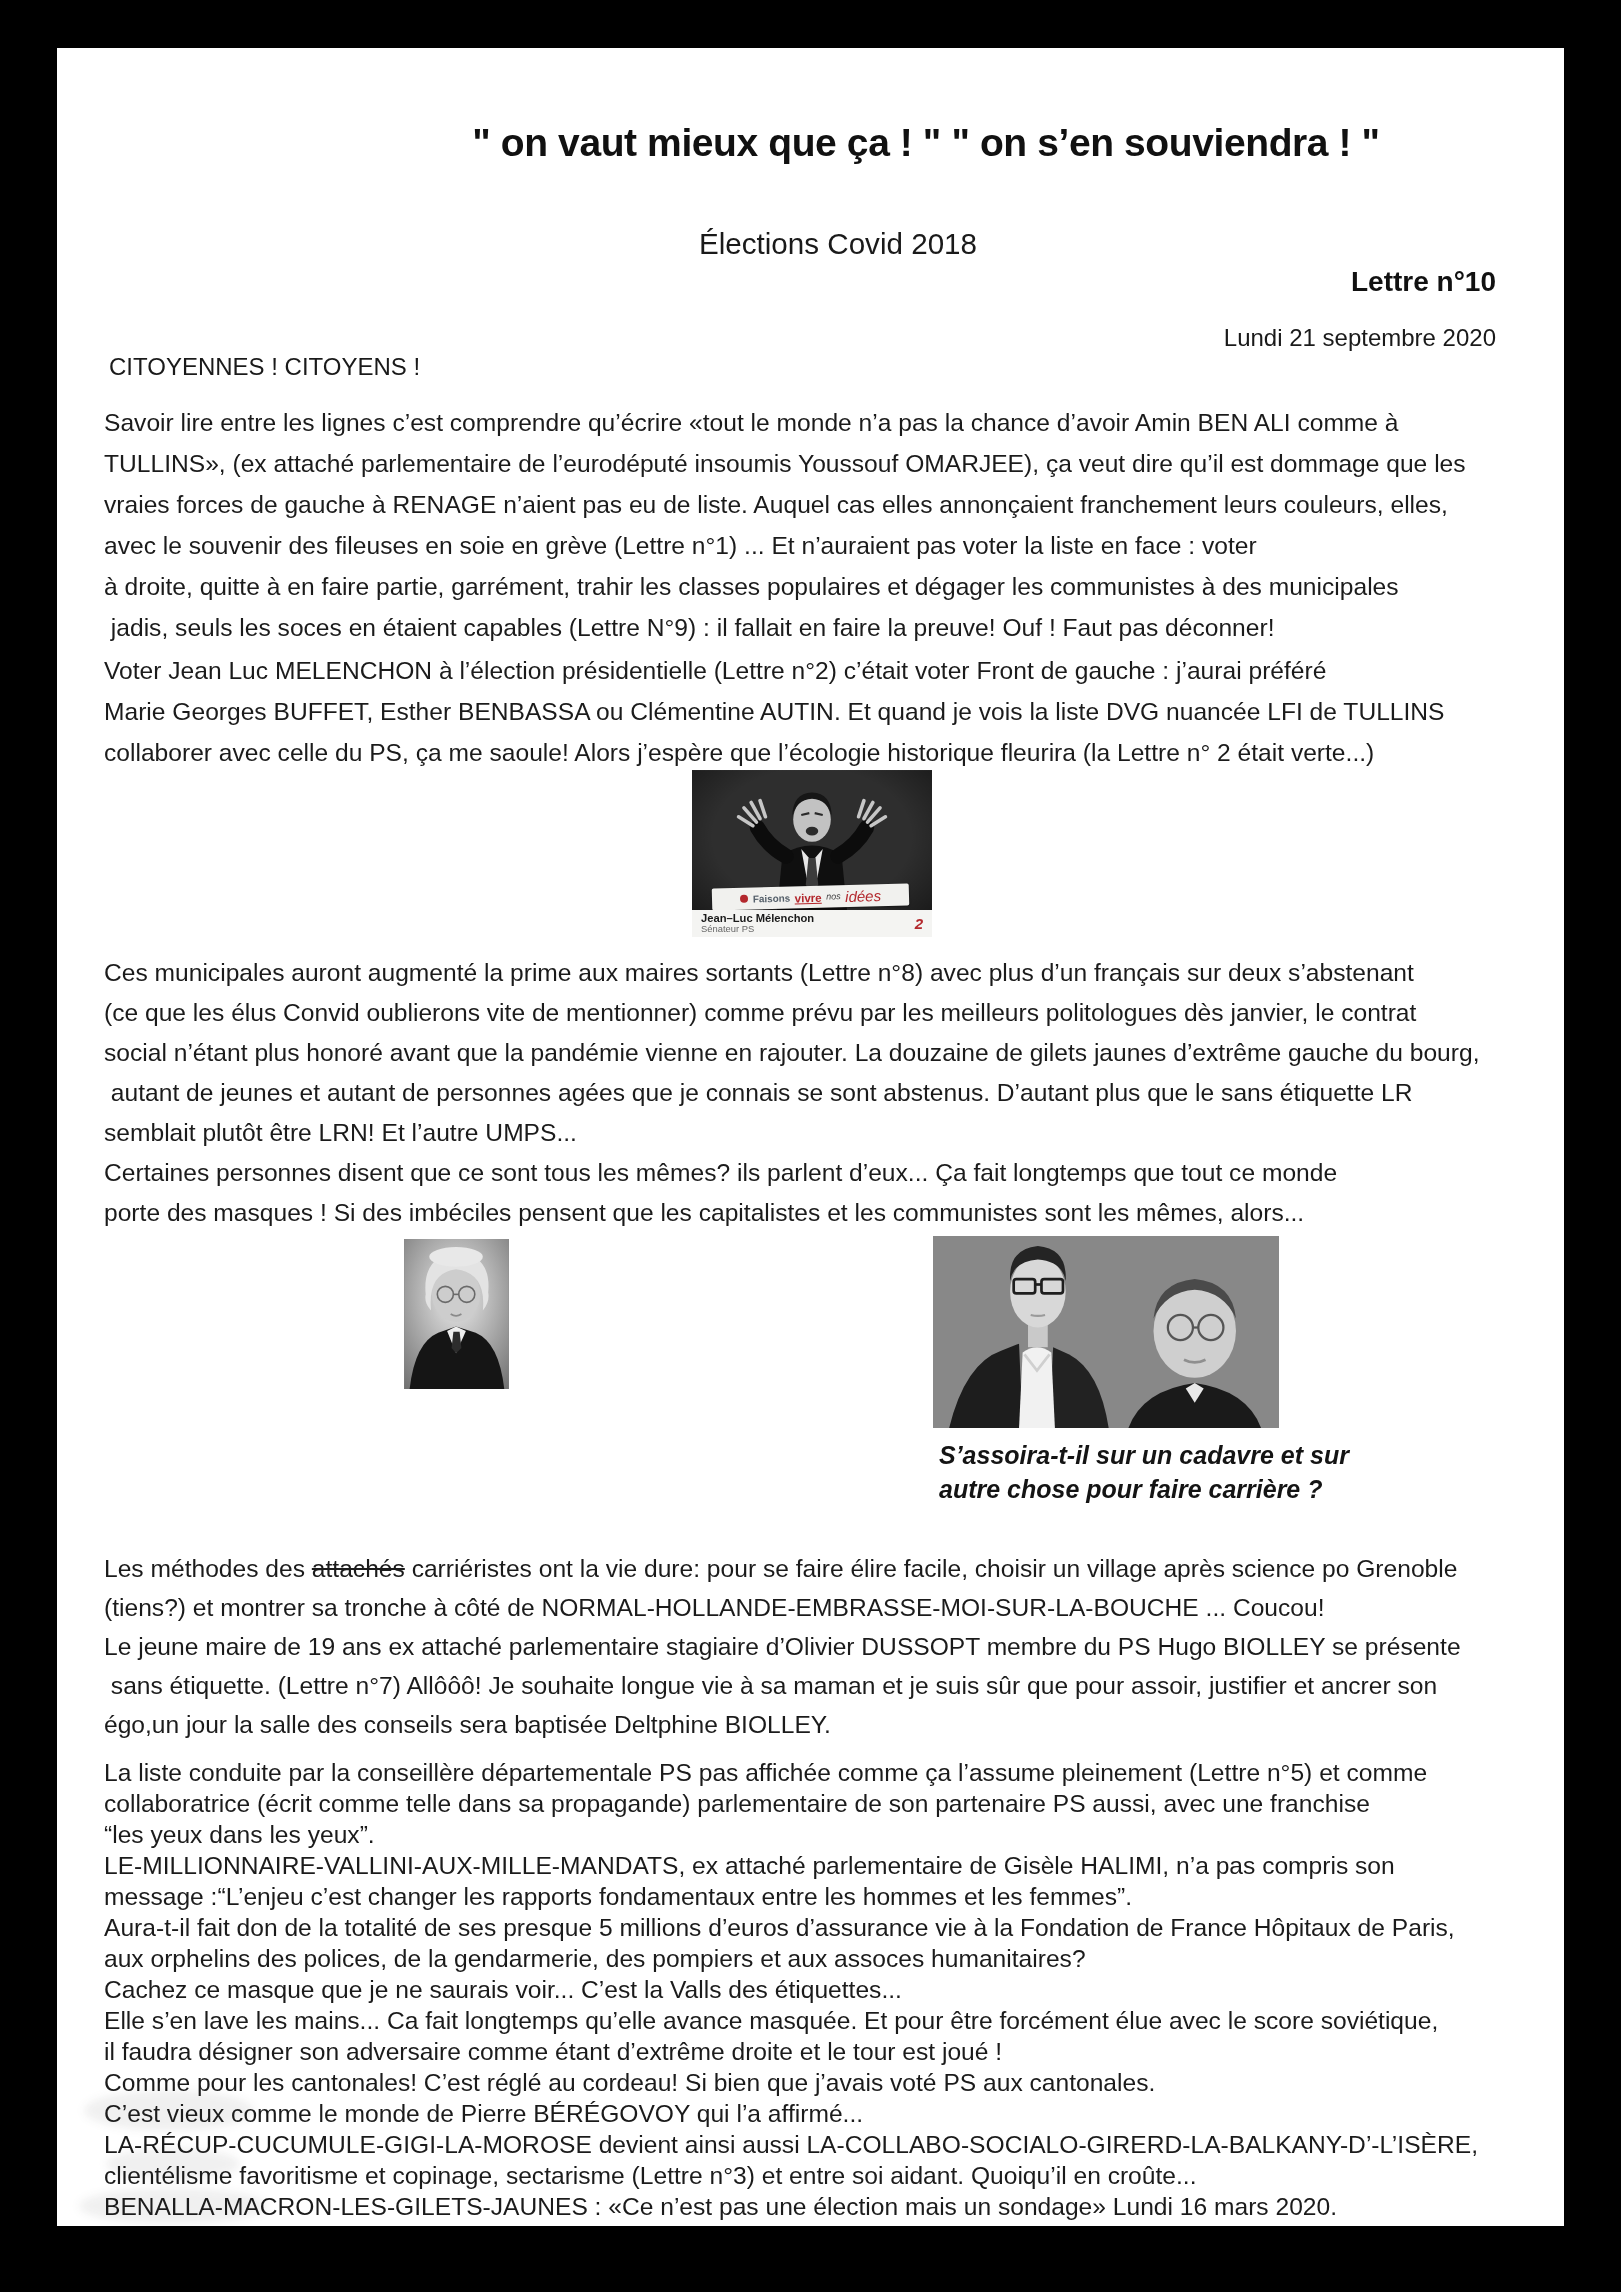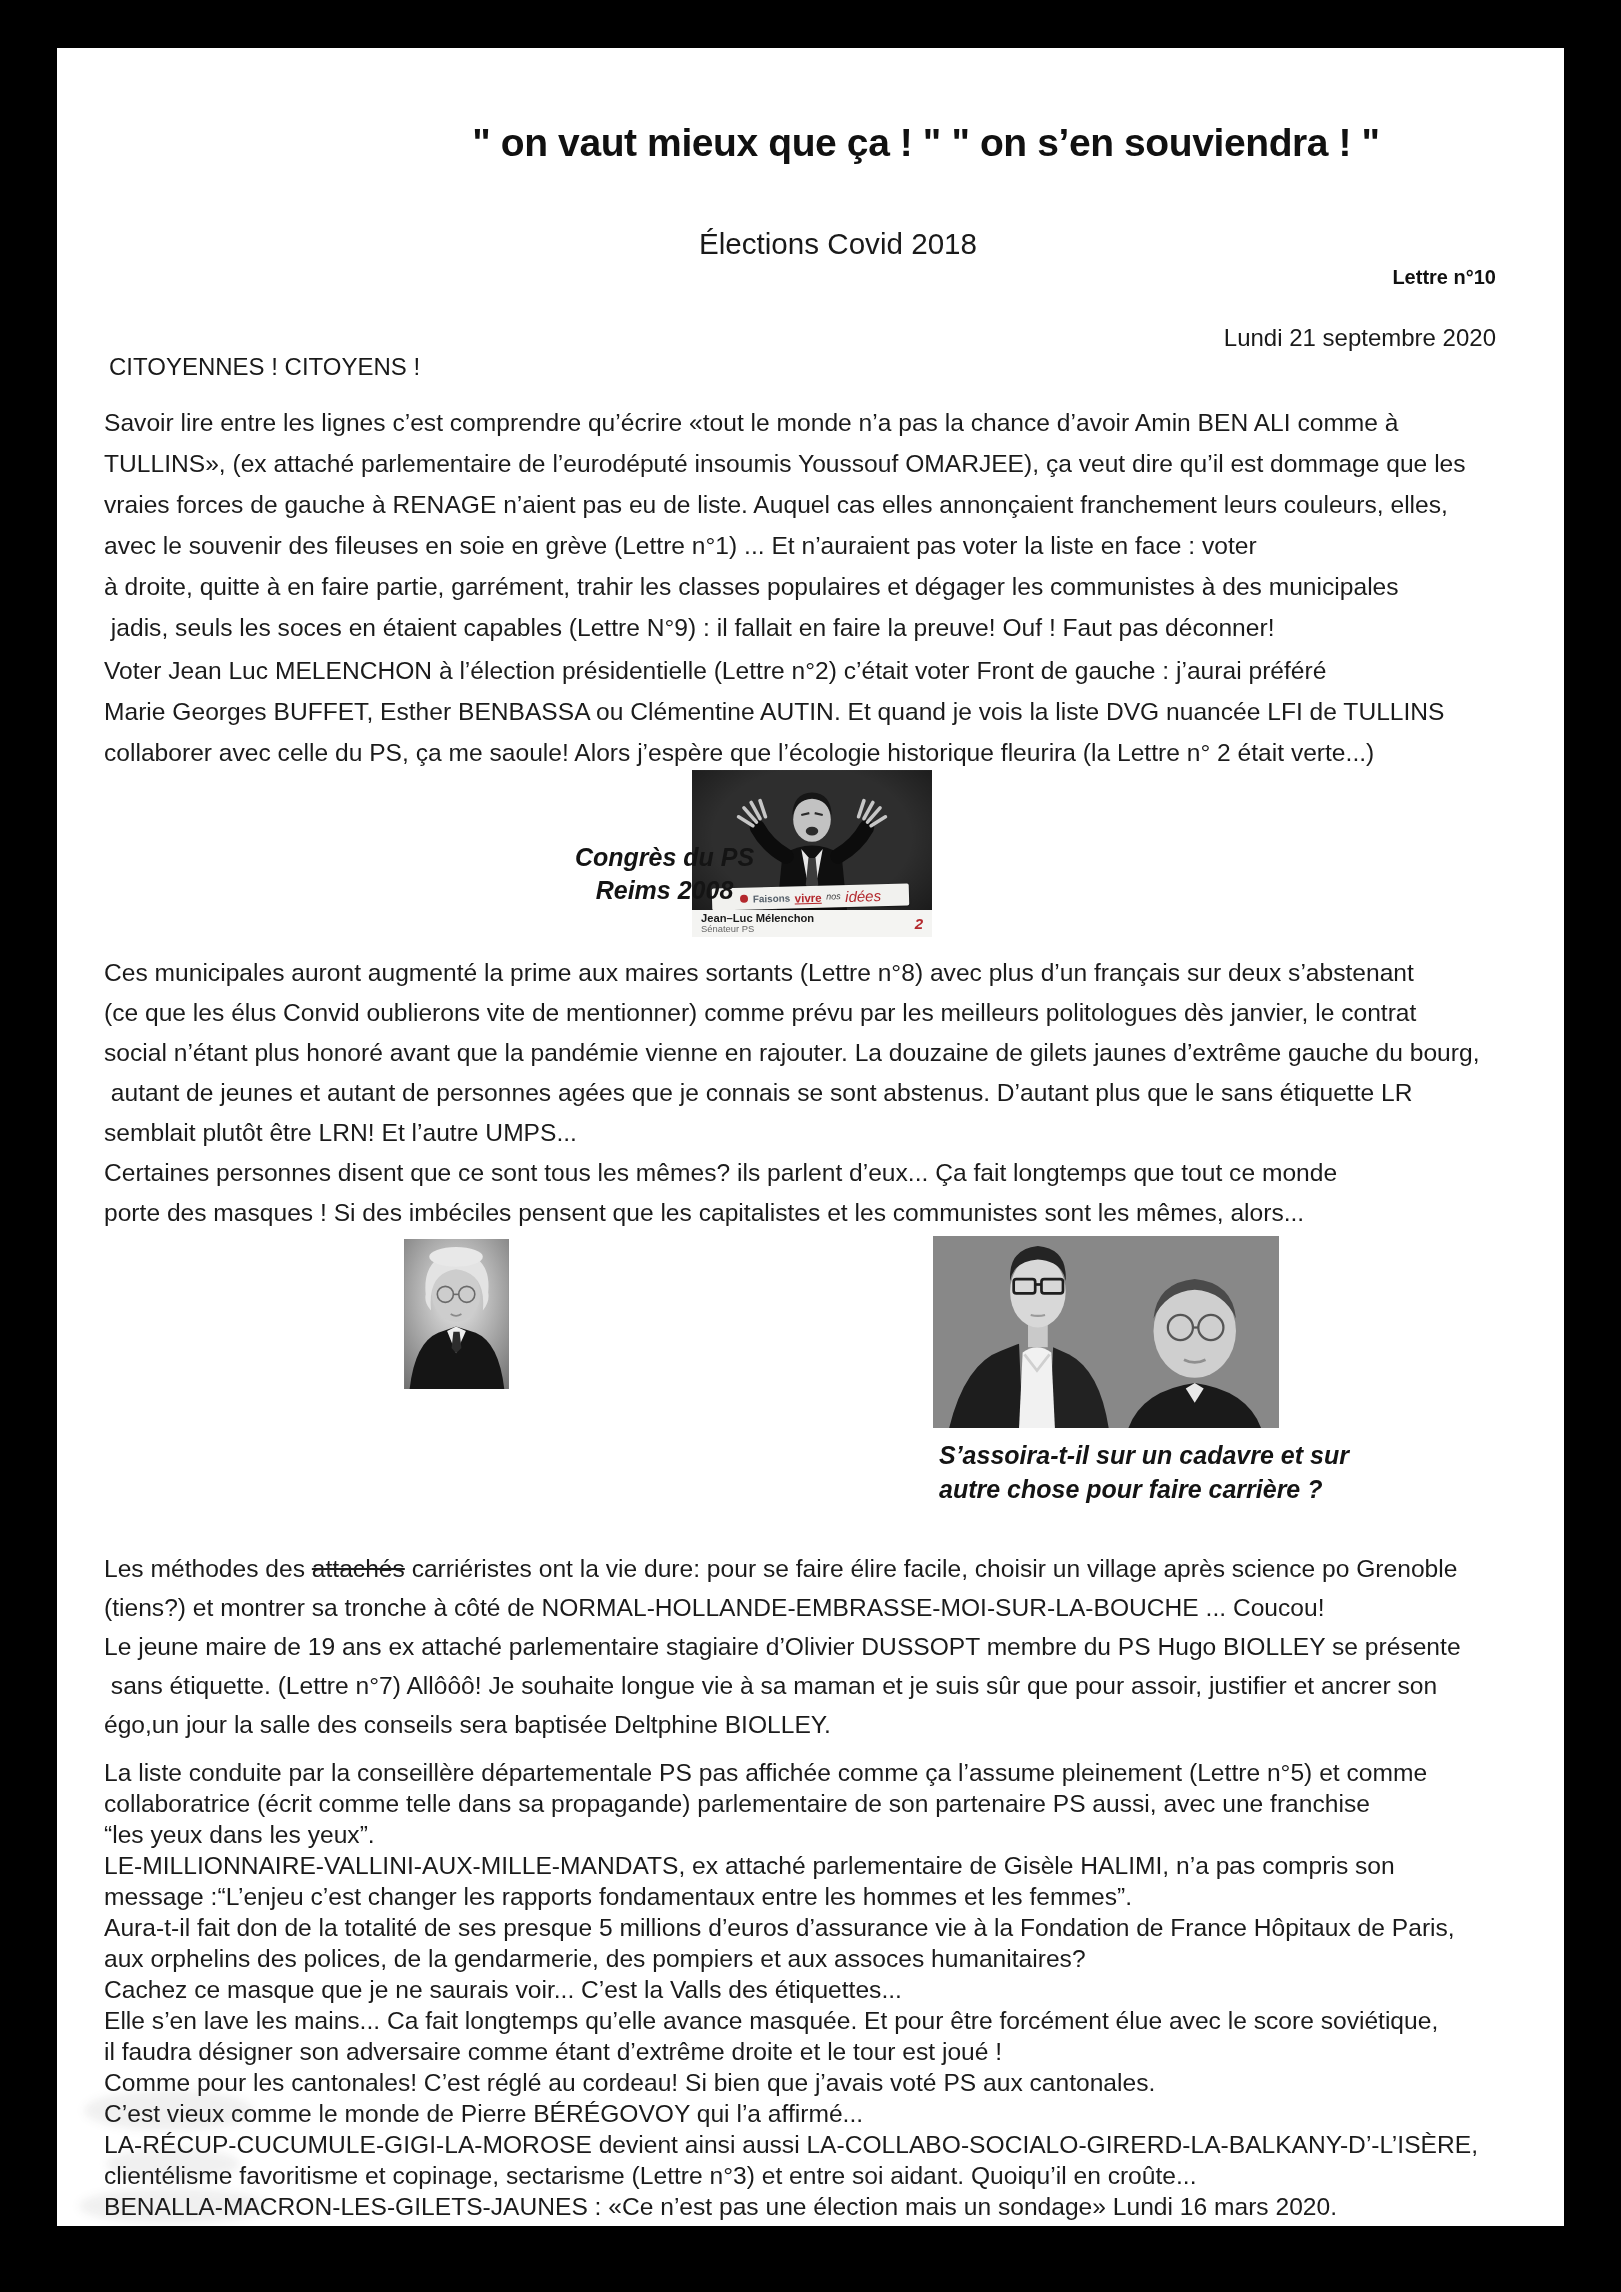--- a/index.html
+++ b/index.html
@@ -4,21 +4,21 @@
 <style>
   html,body{margin:0;padding:0;background:#000;}
   #canvas{position:relative;width:1621px;height:2293px;background:#000;overflow:hidden;
           font-family:"Liberation Sans","DejaVu Sans",sans-serif;}
   .page{position:absolute;left:57px;top:48px;width:1507px;height:2178px;background:#ffffff;overflow:hidden;}
   .abs{position:absolute;}
   .title{left:215px;top:73px;width:1308px;text-align:center;font-size:39px;font-weight:700;
          letter-spacing:-0.4px;color:#111;}
   .sender{left:47px;top:154px;font-size:22.4px;line-height:28px;color:#222;}
   .subject{left:54px;top:179px;width:1454px;text-align:center;font-size:29.6px;color:#1a1a1a;}
-  .letter-no{top:218px;right:68px;font-size:20px;font-weight:700;color:#111;text-align:right;}
+  .letter-no{top:218px;right:68px;font-size:28px;font-weight:700;color:#111;text-align:right;}
   .date{top:276px;right:68px;font-size:24px;color:#1a1a1a;text-align:right;}
   .salutation{left:52px;top:305px;font-size:24px;color:#1a1a1a;}
   .para{left:47px;width:1437px;font-size:24.6px;color:#1b1b1b;white-space:pre-line;}
   .p1{top:354px;line-height:41px;}
   .p2{top:602px;line-height:41px;}
   .p3{top:905px;line-height:40px;}
   .p4{top:1501px;line-height:39px;}
   .p5{top:1709px;line-height:31px;width:1455px;}
   .strike{text-decoration:line-through;}
   .caption{font-weight:700;font-style:italic;color:#141414;white-space:pre-line;}
@@ -115,22 +115,20 @@
       </div>
       <div class="mel-band">
         <div>
           <div class="mel-name">Jean–Luc Mélenchon</div>
           <div class="mel-role">Sénateur PS</div>
         </div>
         <div class="mel-logo">2</div>
       </div>
     </div>
 
-    <div class="abs caption cap-melenchon">Congrès du PS
-Reims 2008</div>
 
     <div class="abs para p3">Ces municipales auront augmenté la prime aux maires sortants (Lettre n°8) avec plus d’un français sur deux s’abstenant
 (ce que les élus Convid oublierons vite de mentionner) comme prévu par les meilleurs politologues dès janvier, le contrat
 social n’étant plus honoré avant que la pandémie vienne en rajouter. La douzaine de gilets jaunes d’extrême gauche du bourg,
 &nbsp;autant de jeunes et autant de personnes agées que je connais se sont abstenus. D’autant plus que le sans étiquette LR
 semblait plutôt être LRN! Et l’autre UMPS...
 Certaines personnes disent que ce sont tous les mêmes?  ils parlent d’eux... Ça fait longtemps que tout ce monde
 porte des masques ! Si des imbéciles pensent que les capitalistes et les communistes sont les mêmes, alors...</div>
 
     <div class="abs photo ph-mailly">

